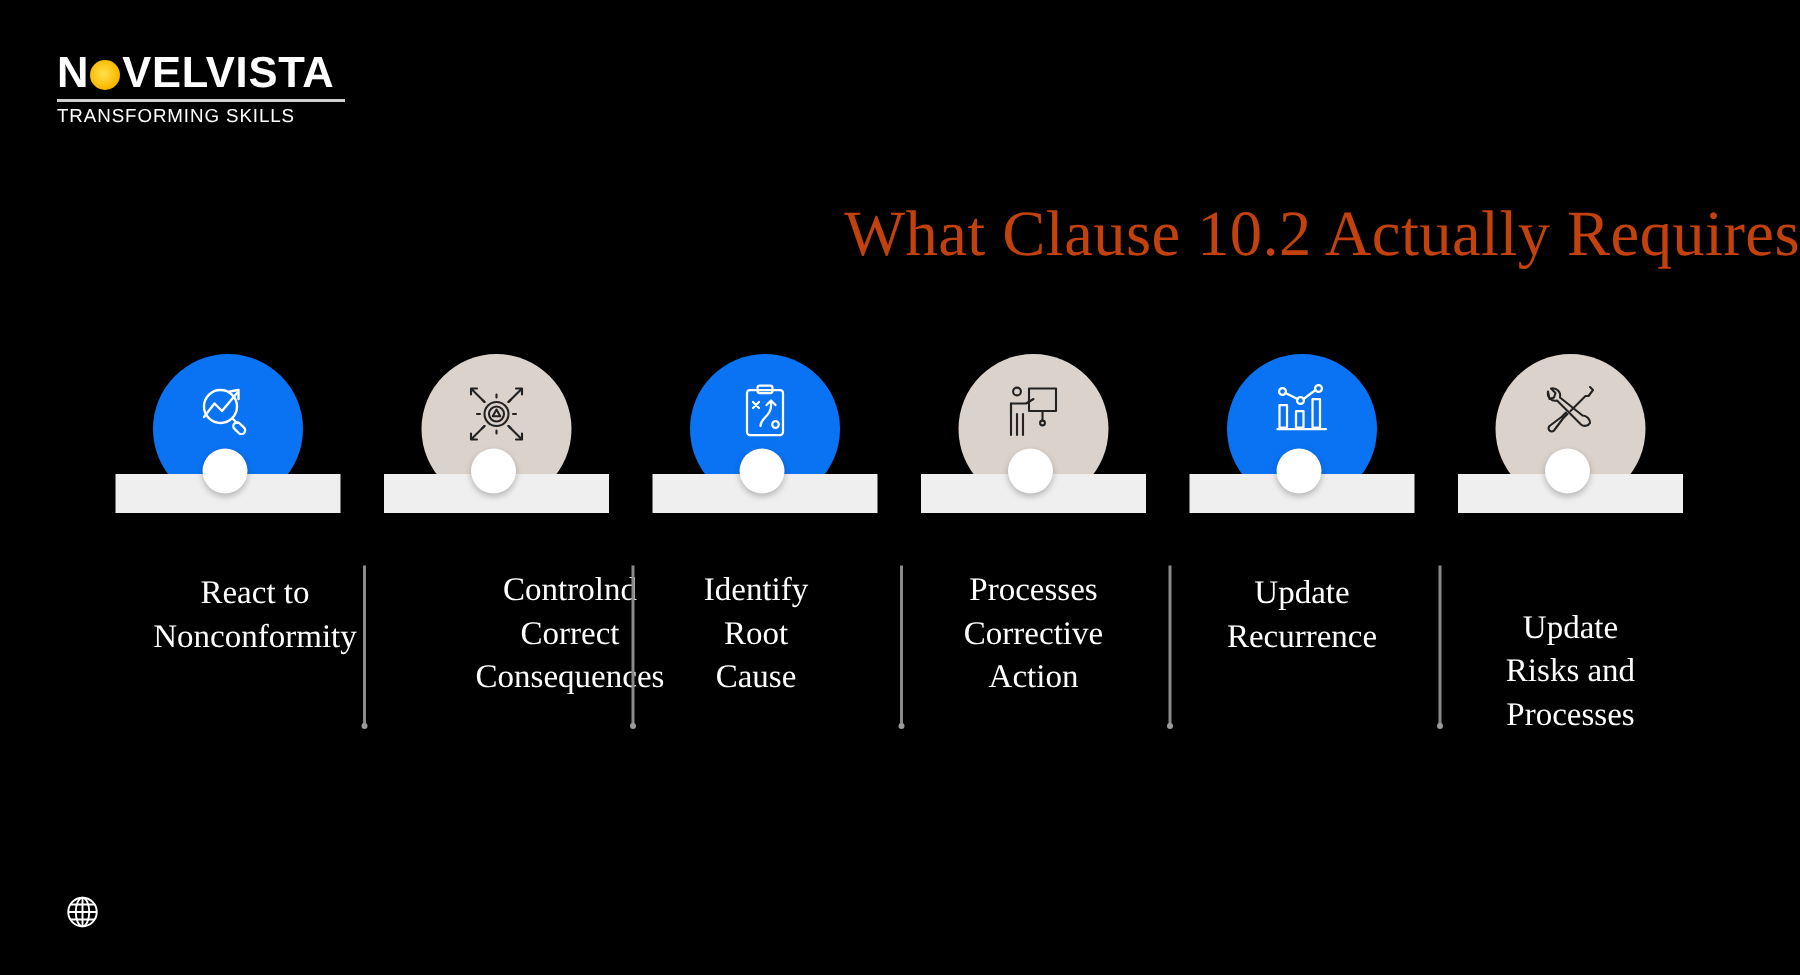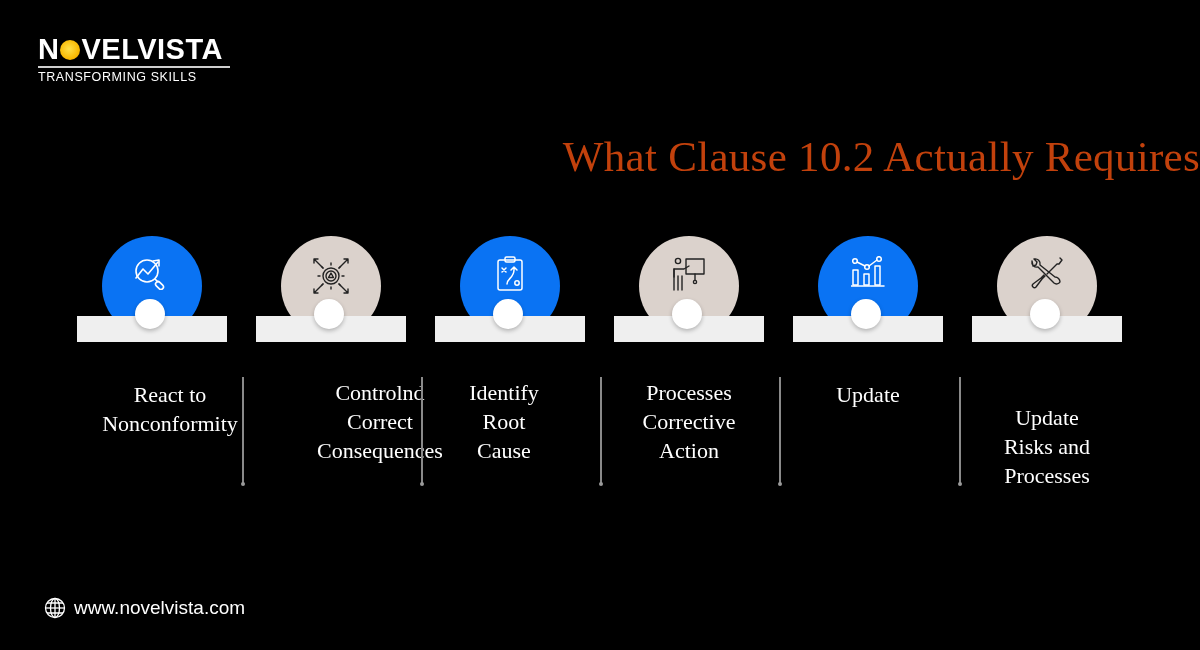--- a/index.html
+++ b/index.html
@@ -188,31 +188,31 @@
 
 <div class="label" style="left:599px;">
   <div>Processes</div>
   <div>Corrective</div>
   <div>Action</div>
 </div>
 <div class="divider" style="left:779px;"></div>
 
 <div class="label" style="left:778px; top:380px;">
   <div>Update</div>
+  <div>Recurrence</div>
 </div>
 <div class="divider" style="left:959px;"></div>
 
 <div class="label" style="left:957px; top:380px;margin-top:23px;">
   <div>Update</div>
   <div>Risks and</div>
   <div>Processes</div>
 </div>
 
 <div class="footer">
   <svg width="22" height="22" viewBox="0 0 22 22" fill="none" stroke="#ffffff" stroke-width="1.3">
     <circle cx="11" cy="11" r="9.5"></circle>
     <ellipse cx="11" cy="11" rx="4.5" ry="9.5"></ellipse>
     <line x1="11" y1="1.5" x2="11" y2="20.5"></line>
     <line x1="1.5" y1="11" x2="20.5" y2="11"></line>
     <path d="M3 6 h16 M3 16 h16"></path>
   </svg>
-  <span>www.novelvista.com</span>
 </div>
 
 </body></html>

